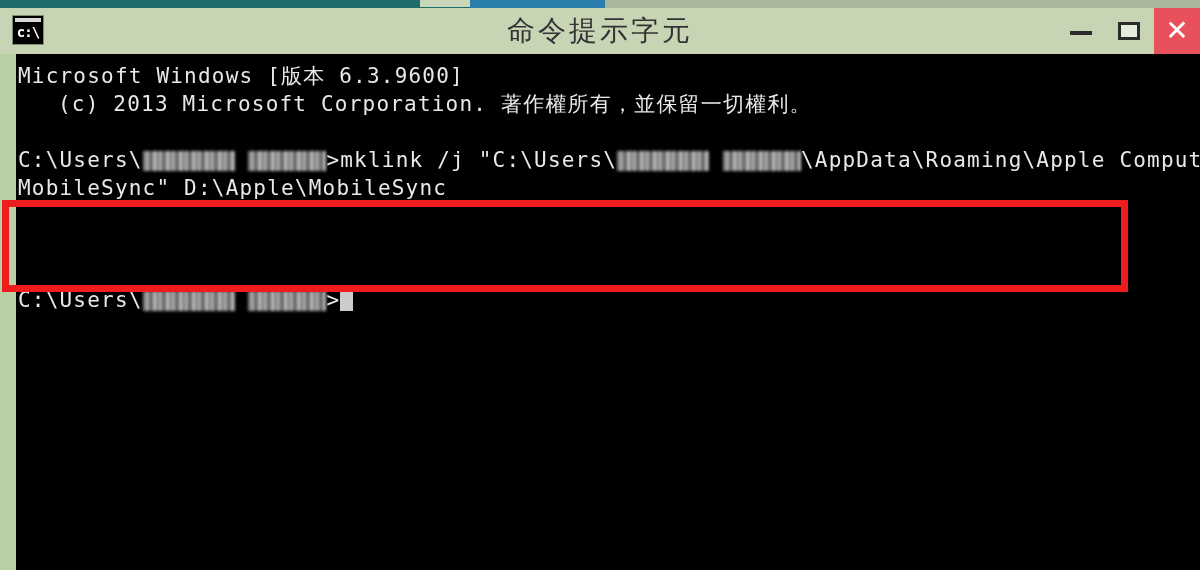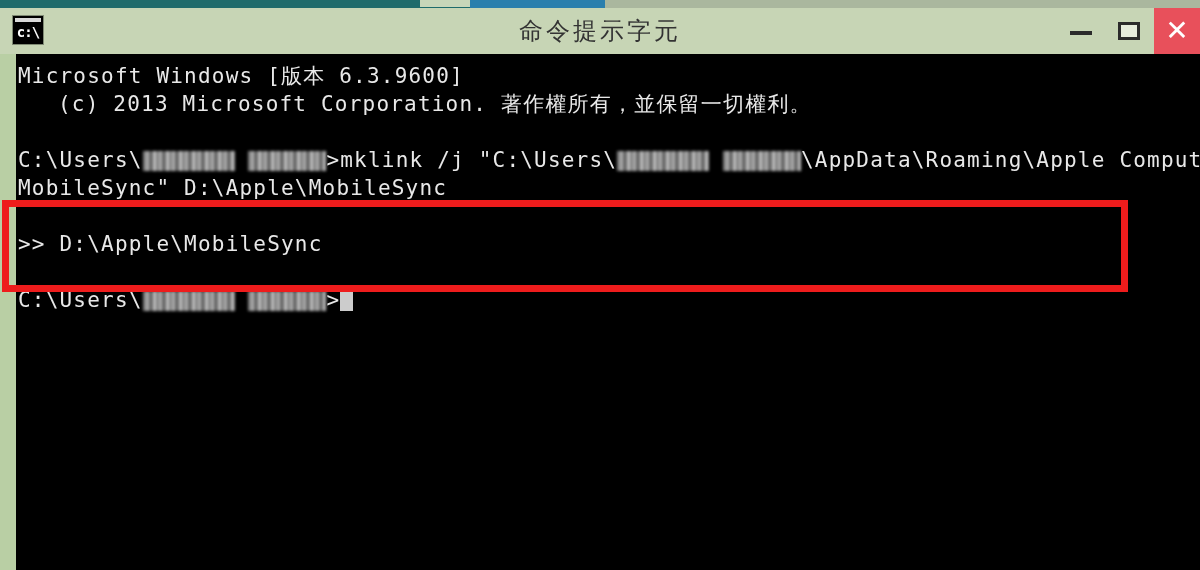--- a/index.html
+++ b/index.html
@@ -90,21 +90,21 @@
     line-height: 16px;
     letter-spacing: -1px;
   }
   .title-text {
     position: absolute;
     left: 0;
     right: 0;
     top: 8px;
     text-align: center;
     font-family: "DejaVu Sans", sans-serif;
-    font-size: 24px;
+    font-size: 28px;
     color: #333333;
     letter-spacing: 3px;
     line-height: 30px;
   }
 
   .winbtn {
     position: absolute;
     top: 0;
     height: 46px;
     cursor: default;
@@ -248,20 +248,19 @@
 
   <div class="console-left-edge"></div>
 
   <div class="console" id="console-area">
 
   <div class="cline" style="top: 8px; left: 2px;"><span>Microsoft Windows [版本 6.3.9600]</span></div>
       <div class="cline" style="top: 36px; left: 2px; margin-left: 40px;"><span>(c) 2013 Microsoft Corporation. 著作權所有，並保留一切權利。</span></div>
       <div class="cline" style="top: 64px; left: 2px;"><span> </span></div>
       <div class="cline" style="top: 92px; left: 2px;"><span>C:\Users\</span><span class="redact" style="width: 92px;"></span><span> </span><span class="redact" style="width: 78px;"></span><span>&gt;mklink /j "C:\Users\</span><span class="redact" style="width: 92px;"></span><span> </span><span class="redact" style="width: 78px;"></span><span>\AppData\Roaming\Apple Computer\</span></div>
       <div class="cline" style="top: 120px; left: 2px;"><span>MobileSync" D:\Apple\MobileSync</span></div>
-      <div class="cline" style="top: 176px; left: 2px;"><span>&gt;&gt; D:\Apple\MobileSync</span></div>
       <div class="cline" style="top: 204px; left: 2px;"><span> </span></div>
       <div class="cline" style="top: 232px; left: 2px;"><span>C:\Users\</span><span class="redact" style="width: 92px;"></span><span> </span><span class="redact" style="width: 78px;"></span><span>&gt;</span><span class="cursor"></span></div>
     </div>
 
   <div class="annot-box"></div>
 
 </div>
 
 </body></html>

